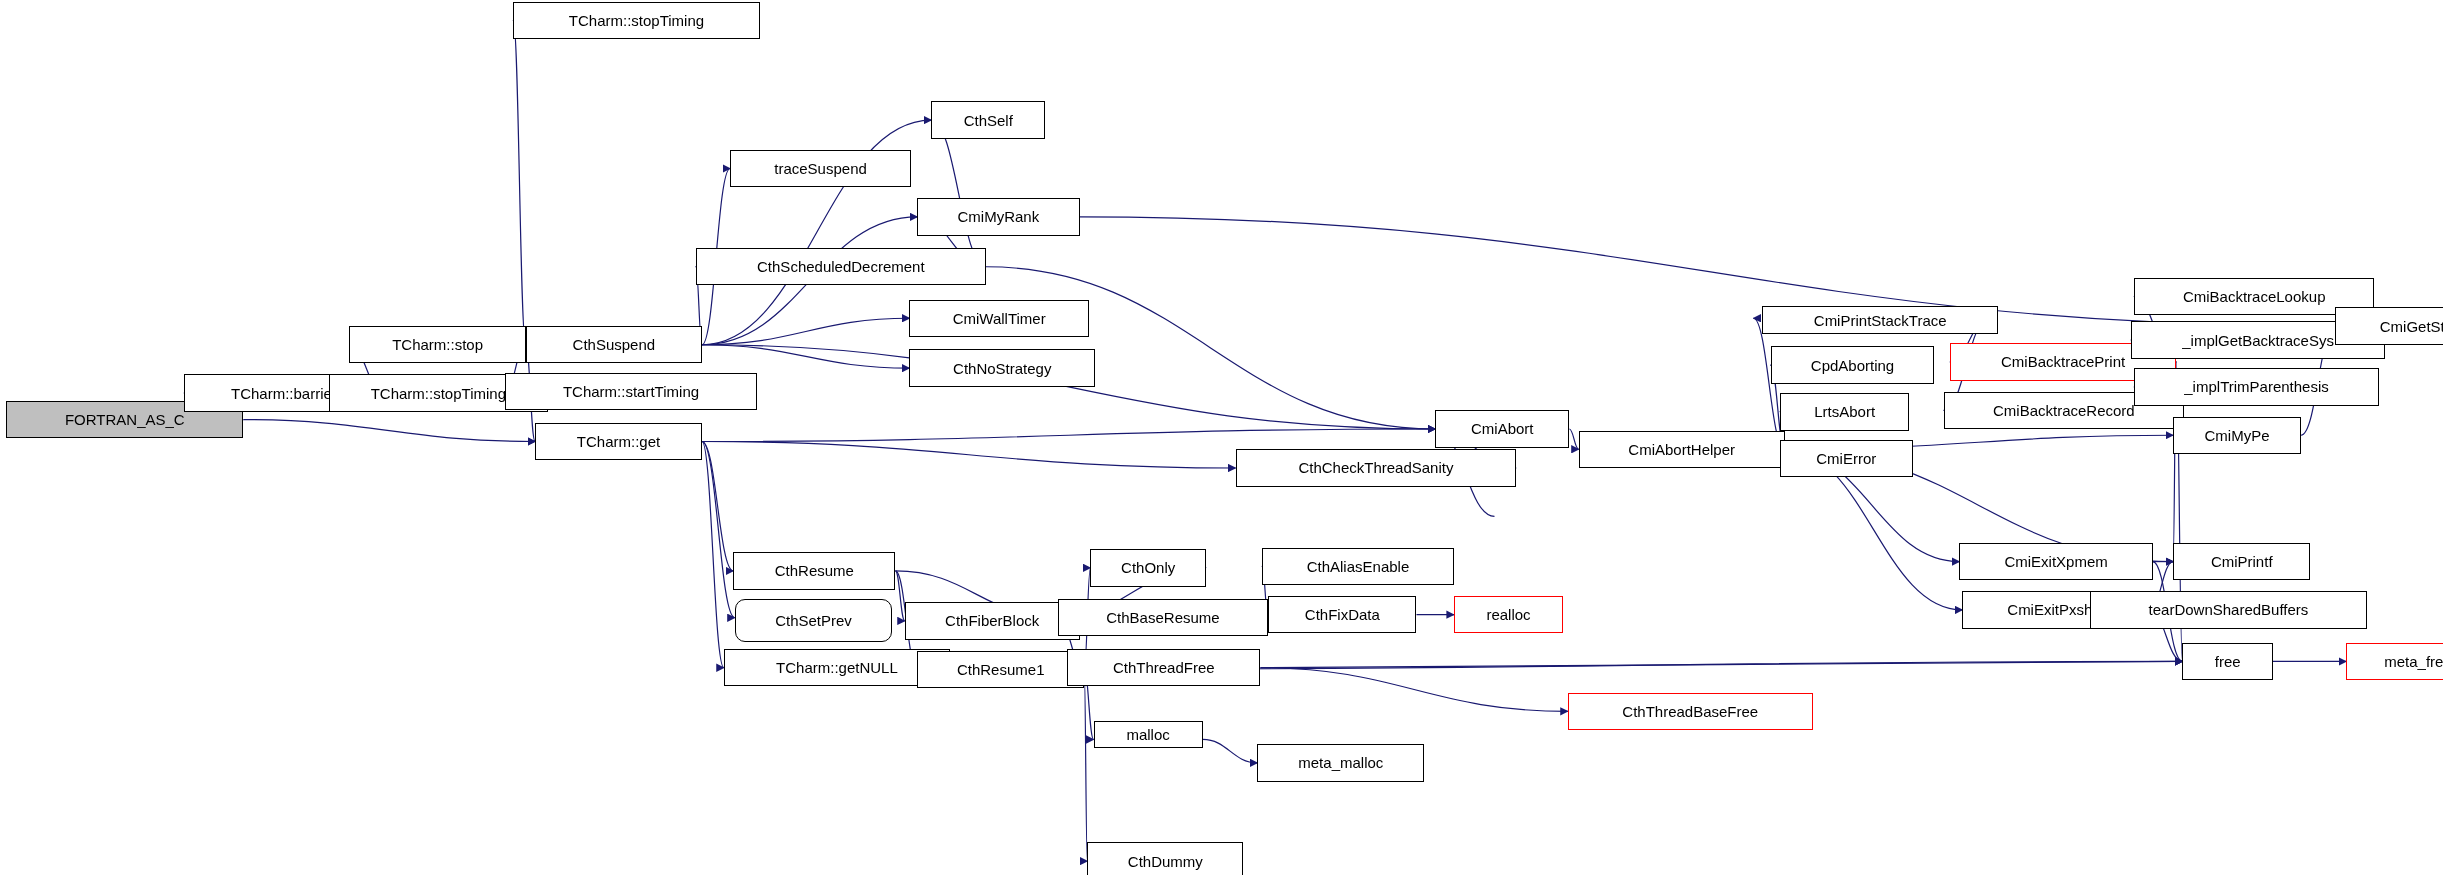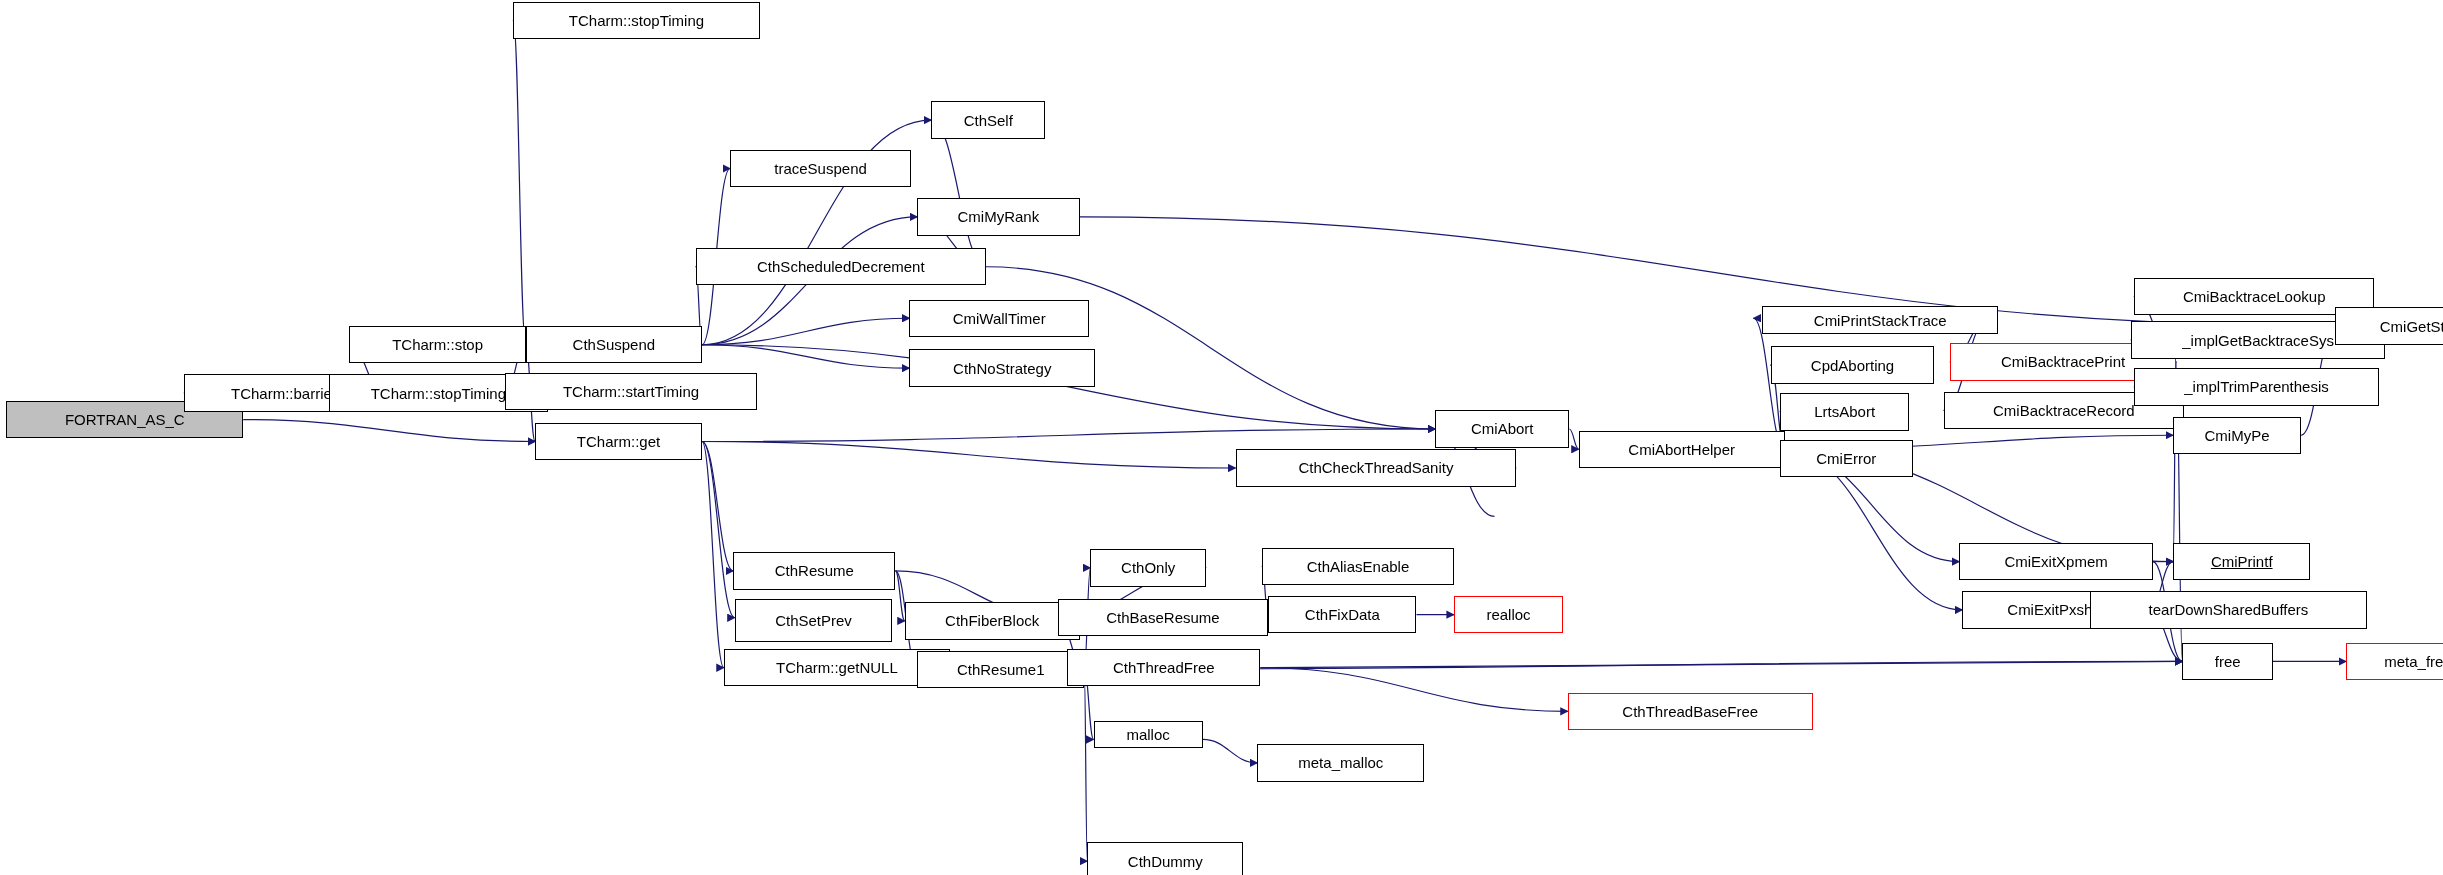--- a/index.html
+++ b/index.html
@@ -135,21 +135,21 @@
     <div class="node" style="left: 730.08px; top: 149.76px; width: 180.96px; height: 37.44px;">traceSuspend</div>
     <div class="node" style="left: 917.28px; top: 198.12px; width: 162.24px; height: 37.44px;">CmiMyRank</div>
     <div class="node" style="left: 695.76px; top: 248.04px; width: 290.16px; height: 37.44px;">CthScheduledDecrement</div>
     <div class="node" style="left: 909.48px; top: 299.52px; width: 179.4px; height: 37.44px;">CmiWallTimer</div>
     <div class="node" style="left: 909.48px; top: 349.44px; width: 185.64px; height: 37.44px;">CthNoStrategy</div>
     <div class="node" style="left: 1435.2px; top: 410.28px; width: 134.16px; height: 37.44px;">CmiAbort</div>
     <div class="node" style="left: 1235.52px; top: 449.28px; width: 280.8px; height: 37.44px;">CthCheckThreadSanity</div>
     <div class="node" style="left: 1262.04px; top: 547.56px; width: 191.88px; height: 37.44px;">CthAliasEnable</div>
     <div class="node" style="left: 1090.44px; top: 549.12px; width: 115.44px; height: 37.44px;">CthOnly</div>
     <div class="node" style="left: 733.2px; top: 552.24px; width: 162.24px; height: 37.44px;">CthResume</div>
-    <div class="node" style="left: 734.76px; top: 599.04px; width: 157.56px; height: 43px;">CthSetPrev</div>
+    <div class="node" style="left: 734.76px; top: 599.04px; width: 157.56px; height: 43px; border-radius: 10px;">CthSetPrev</div>
     <div class="node" style="left: 904.8px; top: 602.16px; width: 174.72px; height: 37.44px;">CthFiberBlock</div>
     <div class="node" style="left: 1057.68px; top: 599.04px; width: 210.6px; height: 37.44px;">CthBaseResume</div>
     <div class="node" style="left: 1268.28px; top: 595.92px; width: 148.2px; height: 37.44px; text-align: center;">CthFixData</div>
     <div class="node red" style="left: 1453.92px; top: 595.92px; width: 109.2px; height: 37.44px;">realloc</div>
     <div class="node" style="left: 723.84px; top: 648.96px; width: 226.2px; height: 37.44px;">TCharm::getNULL</div>
     <div class="node" style="left: 917.28px; top: 650.52px; width: 166.92px; height: 37.44px;">CthResume1</div>
     <div class="node" style="left: 1067.04px; top: 648.96px; width: 193.44px; height: 37.44px;">CthThreadFree</div>
     <div class="node red" style="left: 1567.8px; top: 692.64px; width: 244.92px; height: 37.44px;">CthThreadBaseFree</div>
     <div class="node" style="left: 1093.56px; top: 720.72px; width: 109.2px; height: 27px;">malloc</div>
     <div class="node" style="left: 1257.36px; top: 744.12px; width: 166.92px; height: 37.44px;">meta_malloc</div>
@@ -161,17 +161,17 @@
     <div class="node" style="left: 1779.96px; top: 439.92px; width: 132.6px; height: 37.44px;">CmiError</div>
     <div class="node red" style="left: 1950px; top: 343.2px; width: 226.2px; height: 37.44px;">CmiBacktracePrint</div>
     <div class="node" style="left: 1943.76px; top: 391.56px; width: 240.24px; height: 37.44px;">CmiBacktraceRecord</div>
     <div class="node" style="left: 2134.08px; top: 277.68px; width: 240.24px; height: 37.44px;">CmiBacktraceLookup</div>
     <div class="node" style="left: 2130.96px; top: 321.36px; width: 254.28px; height: 37.44px;">_implGetBacktraceSys</div>
     <div class="node" style="left: 2134.08px; top: 368.16px; width: 244.92px; height: 37.44px;">_implTrimParenthesis</div>
     <div class="node" style="left: 2173.08px; top: 416.52px; width: 127.92px; height: 37.44px;">CmiMyPe</div>
     <div class="node" style="left: 2335.32px; top: 307.32px; width: 174.72px; height: 37.44px;">CmiGetState</div>
     <div class="node" style="left: 1959.36px; top: 542.88px; width: 193.44px; height: 37.44px;">CmiExitXpmem</div>
     <div class="node" style="left: 1962.48px; top: 591.24px; width: 187.2px; height: 37.44px;">CmiExitPxshm</div>
-    <div class="node" style="left: 2173.08px; top: 542.88px; width: 137.28px; height: 37.44px; text-decoration: underline;">CmiPrintf</div>
+    <div class="node" style="left: 2173.08px; top: 542.88px; width: 137.28px; height: 37.44px;">CmiPrintf</div>
     <div class="node" style="left: 2090.4px; top: 591.24px; width: 276.12px; height: 37.44px;">tearDownSharedBuffers</div>
     <div class="node" style="left: 2182.44px; top: 642.72px; width: 90.48px; height: 37.44px;">free</div>
     <div class="node red" style="left: 2346.24px; top: 642.72px; width: 143.52px; height: 37.44px;">meta_free</div>
   </div>
 
 </body></html>

